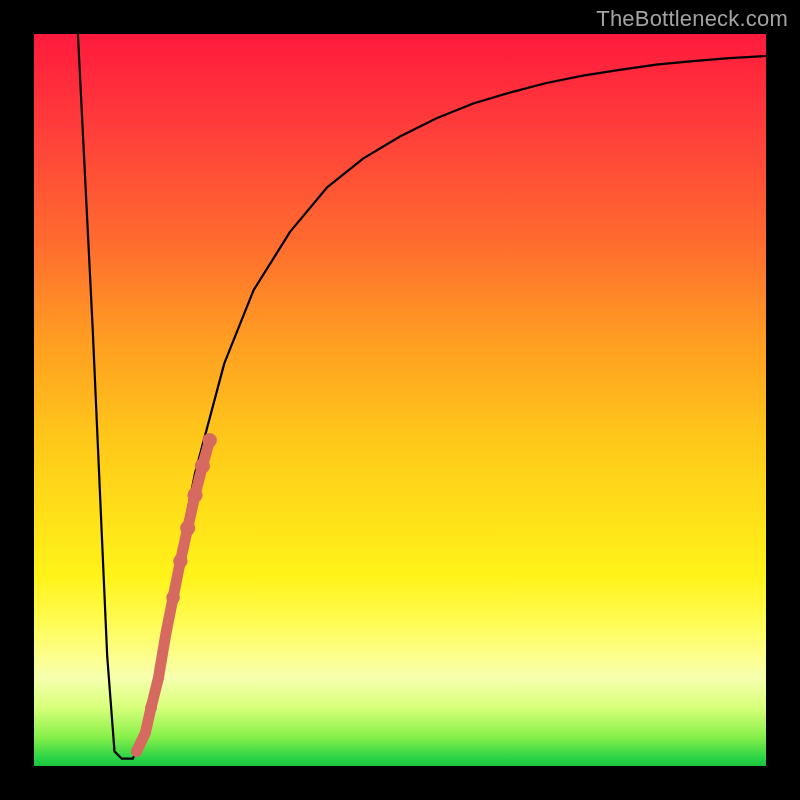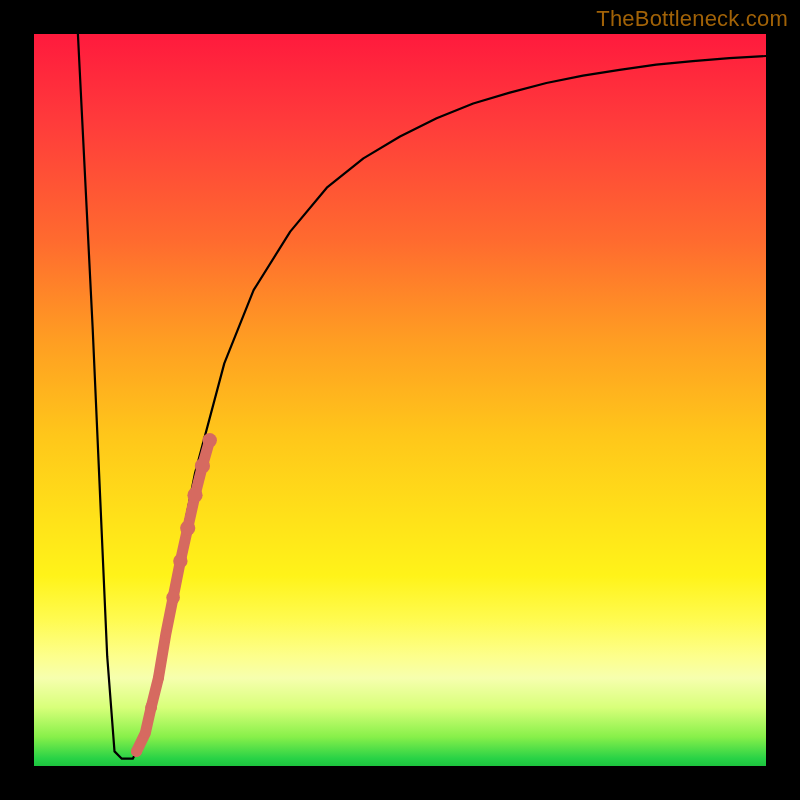--- a/index.html
+++ b/index.html
@@ -39,21 +39,21 @@
       #d8ff7a 92%,
       #88f04a 96%,
       #28d246 99%,
       #1cc43e 100%
     );
   }
   .watermark {
     position: absolute;
     top: 6px;
     right: 12px;
-    color: #a16207;
+    color: #a3a3a3;
     font-size: 22px;
     font-weight: 500;
     letter-spacing: 0.2px;
     user-select: none;
   }
   svg.curve {
     position: absolute;
     left: 0;
     top: 0;
     width: 732px;

